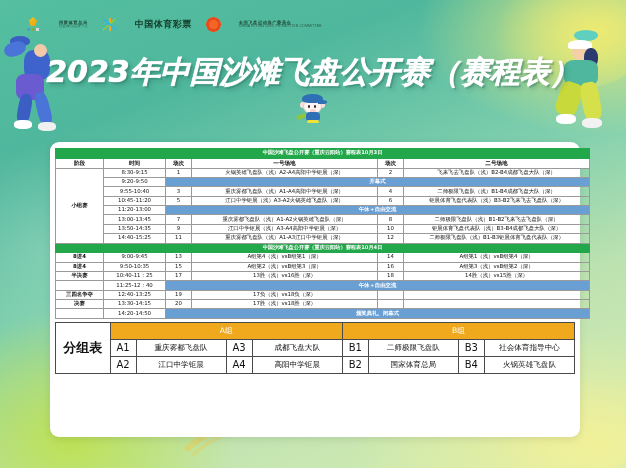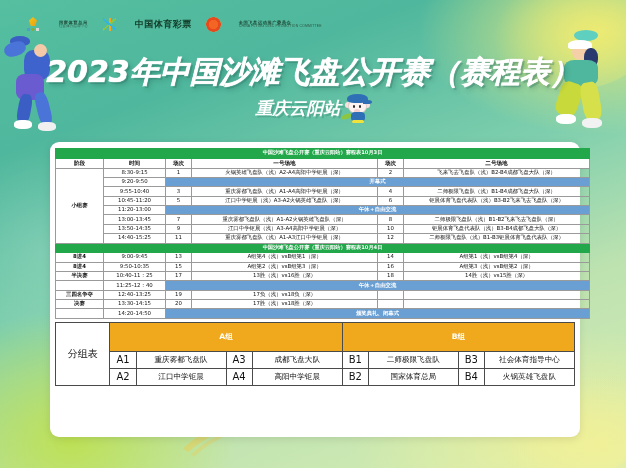--- a/index.html
+++ b/index.html
@@ -164,22 +164,22 @@
   .stage { font-weight:700; }
   .c-stage { width: 48px; }
   .c-time  { width: 62px; }
   .c-no    { width: 26px; }
   .c-field { width: 186px; }
 
   
   .grp-wrap { margin-top: 3px; }
   table.grp { border-collapse: collapse; width:100%; table-layout: fixed; }
   table.grp td { border: 0.6px solid #4a4a4a; height: 17px; font-size: 7.6px; }
-  table.grp td.hdr { background:#f0a91c; color:#ffffff; font-weight:700; font-size:7.6px; height: 29px; }
-  table.grp td.lbl { font-size: 10px; font-weight:400; }
+  table.grp td.hdr { background:#f0a91c; color:#ffffff; font-weight:400; font-size:7.6px; height: 17px; }
+  table.grp td.lbl { font-size: 13px; font-weight:700; }
   table.grp td.code { font-size: 10px; width: 22px; }
   .g-lbl { width: 46px; }
   .g-code{ width: 22px; }
   .g-name{ width: 76px; }
 </style>
 </head>
 <body>
 
 <div class="deco leaf-top-r"></div>
 <div class="deco leaf-r"></div>
@@ -229,21 +229,20 @@
       <b>全国飞盘运动推广委员会</b>
       <i>CHINA FLYING DISC PROMOTION COMMITTEE</i>
     </span>
   </div>
 </div>
 
 <div class="title-wrap">
   <span class="title">2023年中国沙滩飞盘公开赛（赛程表）</span>
 </div>
 <div class="subtitle-row">
-  <span class="subtitle">重庆云阳站</span>
   <span class="mascot">
     <span class="disc"></span>
     <span class="ear l"></span>
       <span class="ear r"></span>
     <span class="head"></span>
     <span class="eye l"></span>
       <span class="eye r"></span>
     <span class="snout"></span>
     <span class="cap"></span>
     <span class="torso"></span>

